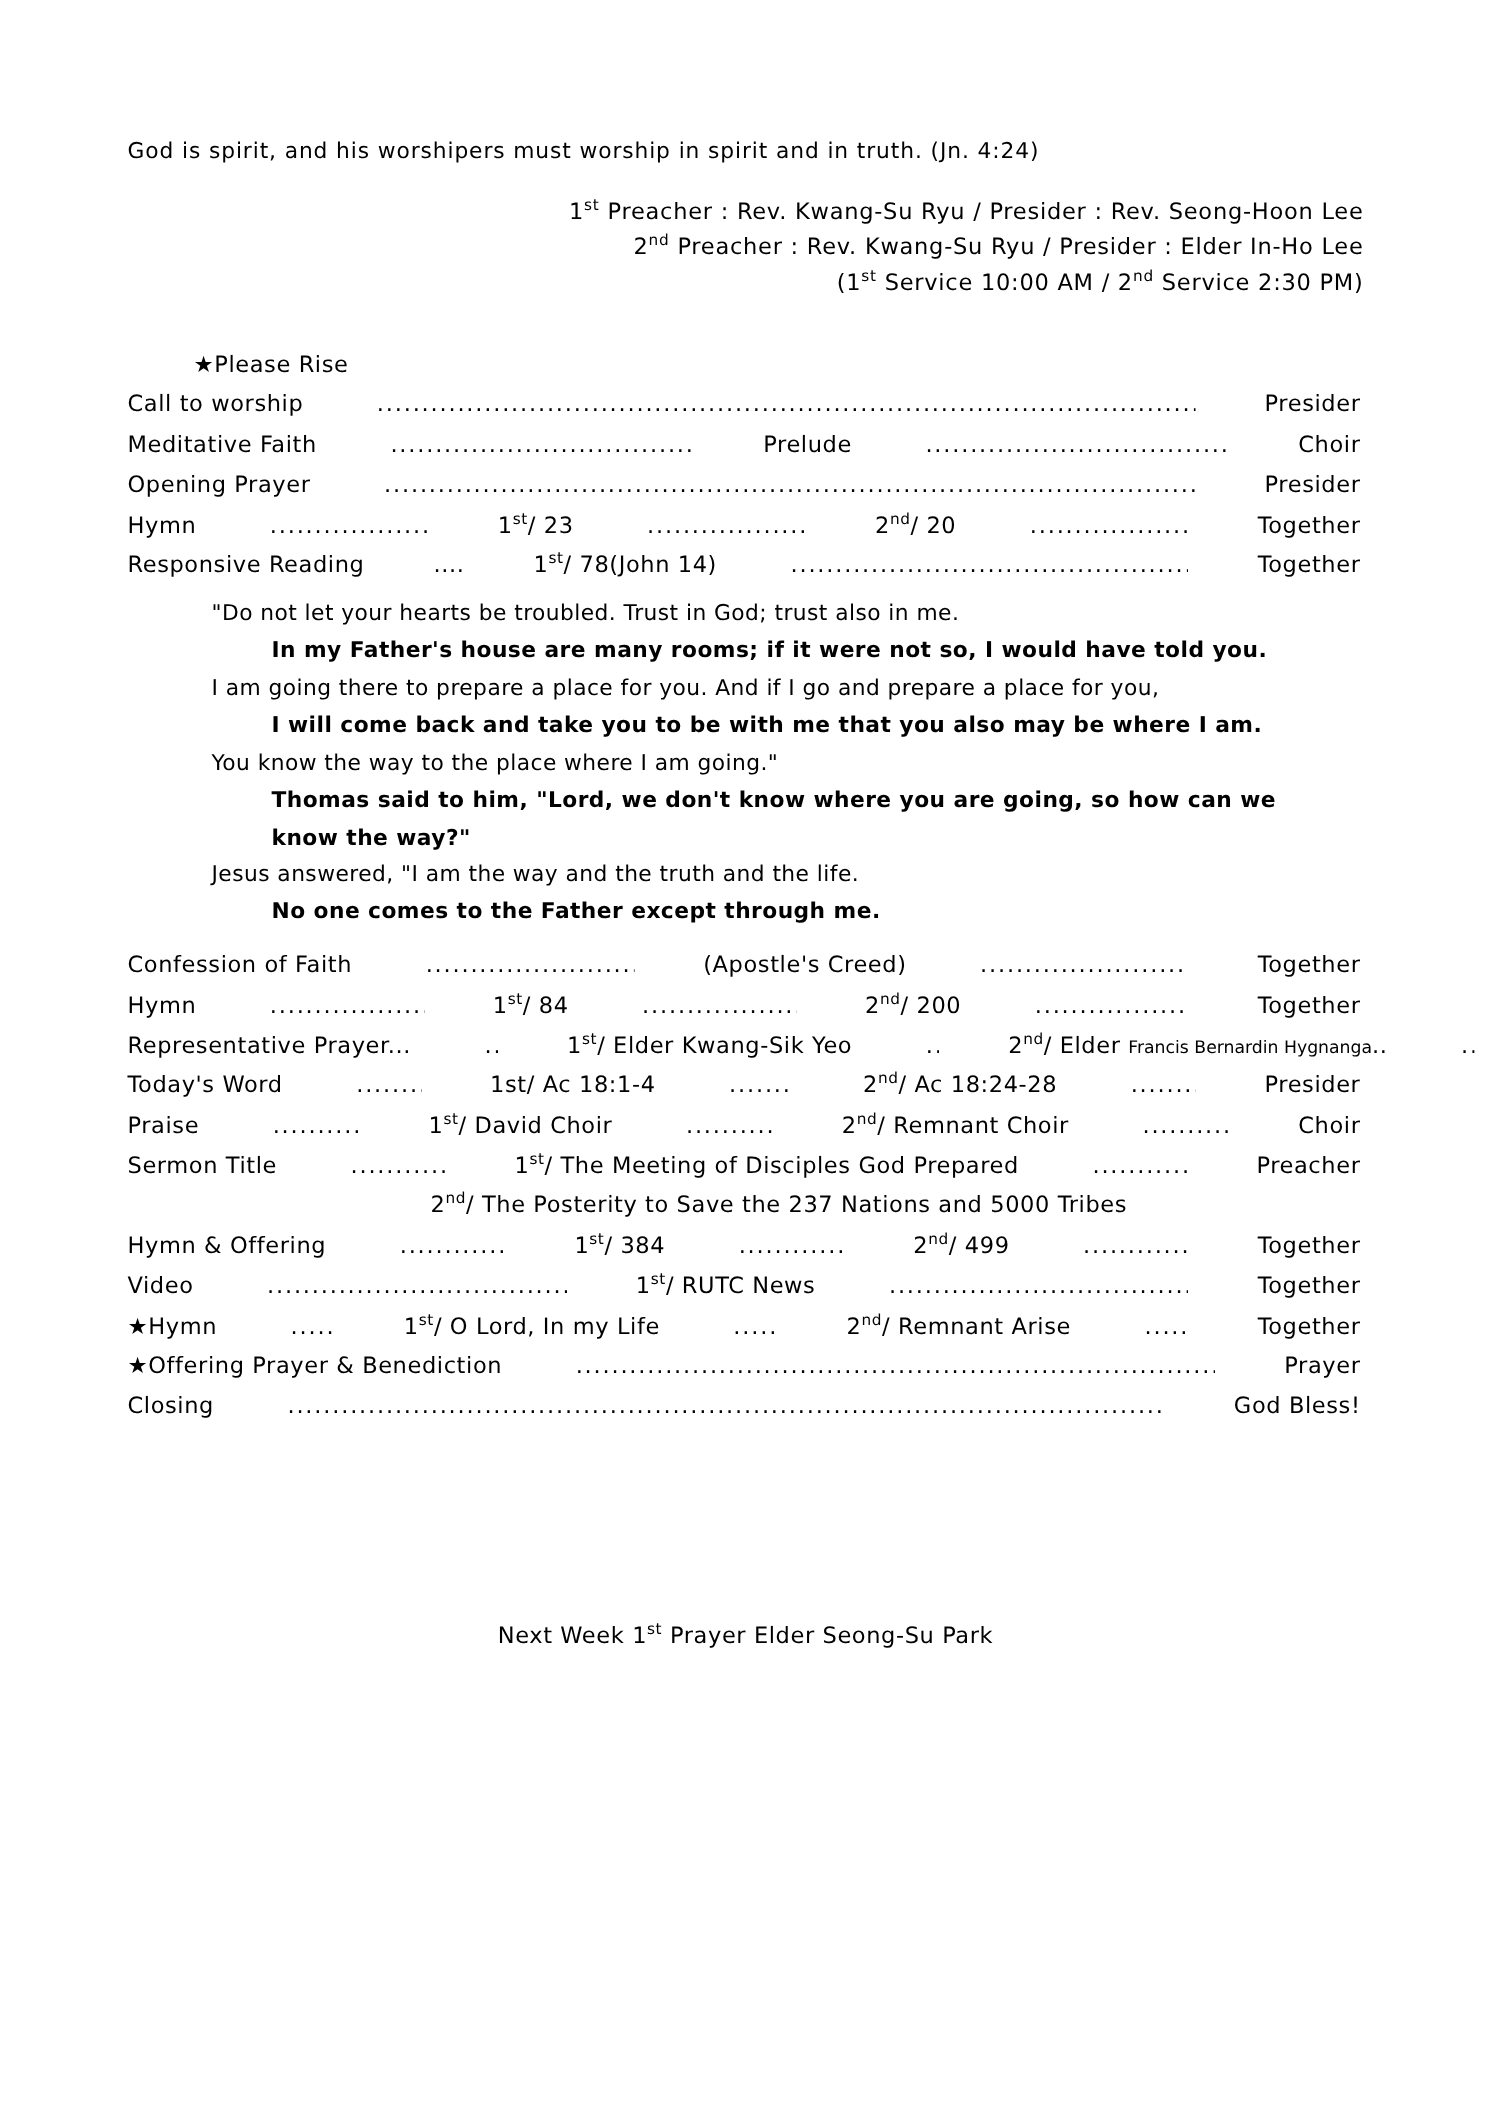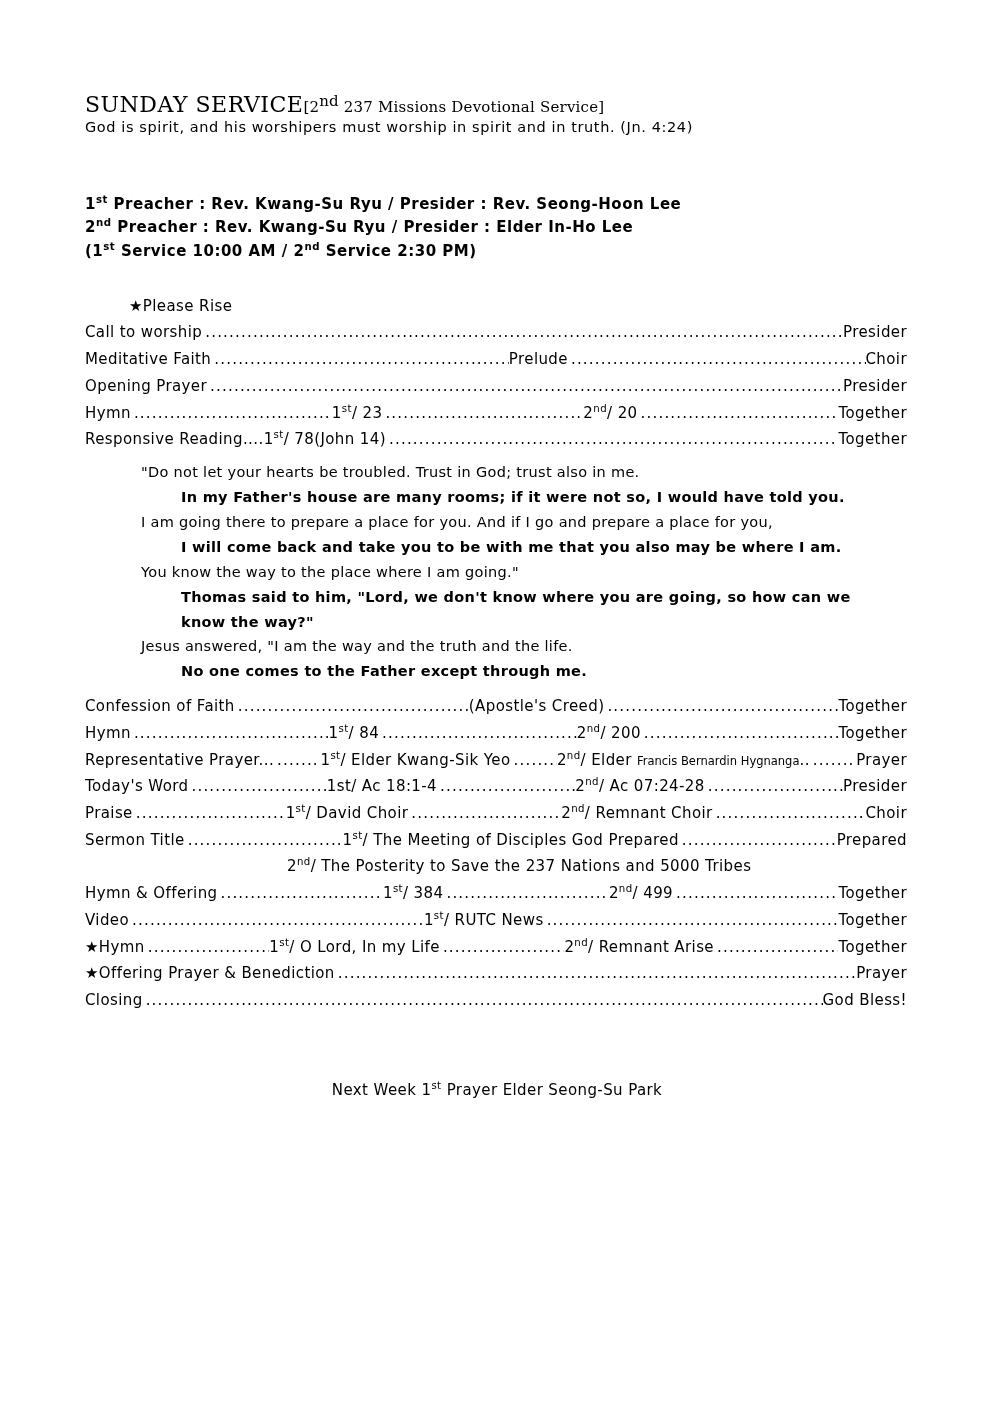--- a/index.html
+++ b/index.html
@@ -45,41 +45,41 @@
   .verse-line {
     font-size: 14.5px;
     letter-spacing: 0.6px;
     margin-top: 1px;
     margin-bottom: 0;
     white-space: nowrap;
   }
 
   
   .preachers {
-    margin-top: 58px;
-    text-align: left;
+    margin-top: 21px;
+    text-align: right;
     font-size: 15px;
     letter-spacing: 0.5px;
     line-height: 1.55;
-    font-weight: bold;
   }
   .preachers div { white-space: nowrap; }
 
   
   .order {
     margin-top: 30px;
     font-size: 15px;
     letter-spacing: 0.4px;
   }
   .row {
     display: flex;
     align-items: center;
     white-space: nowrap;
     line-height: 1.78;
     width: 822px;
+    gap: 46px;
   }
   .rise {
     line-height: 1.78;
     font-size: 15px;
     letter-spacing: 0.4px;
     margin-left: 44px;
   }
   .lbl { flex: 0 0 auto; }
   .dots {
     flex: 1 1 auto;
@@ -141,23 +141,20 @@
     line-height: 1.72;
   }
   .footer div { white-space: nowrap; }
 </style>
 </head>
 <body>
 
 <div class="page">
   <div class="content">
 
-    <div class="title-line">
-      <span class="title-main">SUNDAY SERVICE</span><span class="title-sub">[2</span><sup class="title-sub">nd</sup><span class="title-sub"> 237 Missions Devotional Service]</span>
-    </div>
     <div class="verse-line">God is spirit, and his worshipers must worship in spirit and in truth. (Jn. 4:24)</div>
 
     <div class="preachers">
       <div>
         <span>1</span><sup>st</sup><span> Preacher : Rev. Kwang-Su Ryu / Presider : Rev. Seong-Hoon Lee</span>
       </div>
       <div>
         <span>2</span><sup>nd</sup><span> Preacher : Rev. Kwang-Su Ryu / Presider : Elder In-Ho Lee</span>
       </div>
       <div>
@@ -240,39 +237,39 @@
             <span class="dots">............................................................................................................................................................................................................................</span>
             <span class="mid"><span>2</span><sup>nd</sup><span>/ Elder </span><span class="small-name">Francis Bernardin Hygnanga</span><span>..</span></span>
             <span class="dots">............................................................................................................................................................................................................................</span>
             <span class="rt"> Prayer</span>
           </div>
           <div class="row">
             <span class="lbl">Today's Word</span>
             <span class="dots">............................................................................................................................................................................................................................</span>
             <span class="mid"><span>1st/ Ac 18:1-4</span></span>
             <span class="dots">............................................................................................................................................................................................................................</span>
-            <span class="mid"><span>2</span><sup>nd</sup><span>/ Ac 07:24-28</span></span>
+            <span class="mid"><span>2</span><sup>nd</sup><span>/ Ac 18:24-28</span></span>
             <span class="dots">............................................................................................................................................................................................................................</span>
             <span class="rt"> Presider</span>
           </div>
           <div class="row">
             <span class="lbl">Praise</span>
             <span class="dots">............................................................................................................................................................................................................................</span>
             <span class="mid"><span>1</span><sup>st</sup><span>/ David Choir</span></span>
             <span class="dots">............................................................................................................................................................................................................................</span>
             <span class="mid"><span>2</span><sup>nd</sup><span>/ Remnant Choir</span></span>
             <span class="dots">............................................................................................................................................................................................................................</span>
             <span class="rt"> Choir</span>
           </div>
           <div class="row">
             <span class="lbl">Sermon Title</span>
             <span class="dots">............................................................................................................................................................................................................................</span>
             <span class="mid"><span>1</span><sup>st</sup><span>/ The Meeting of Disciples God Prepared</span></span>
             <span class="dots">............................................................................................................................................................................................................................</span>
-            <span class="rt"> Prepared</span>
+            <span class="rt"> Preacher</span>
           </div>
         </div>
 
       <div class="cont-line">
         <span>2</span><sup>nd</sup><span>/ The Posterity to Save the 237 Nations and 5000 Tribes</span>
       </div>
 
       <div id="order-3">
           <div class="row">
             <span class="lbl">Hymn &amp; Offering</span>

